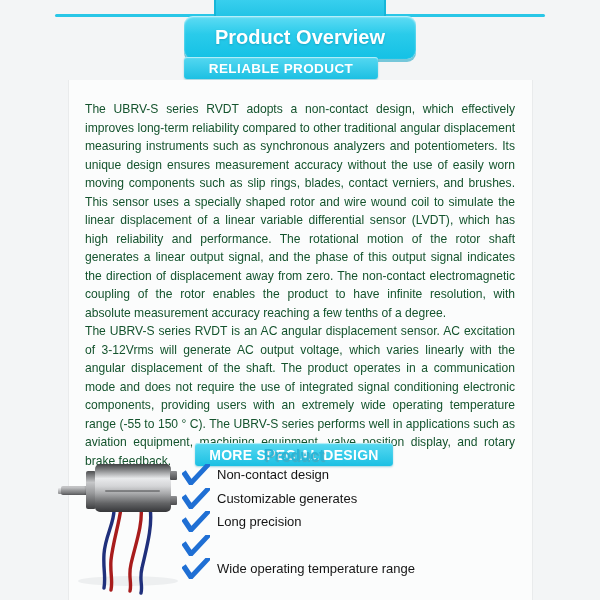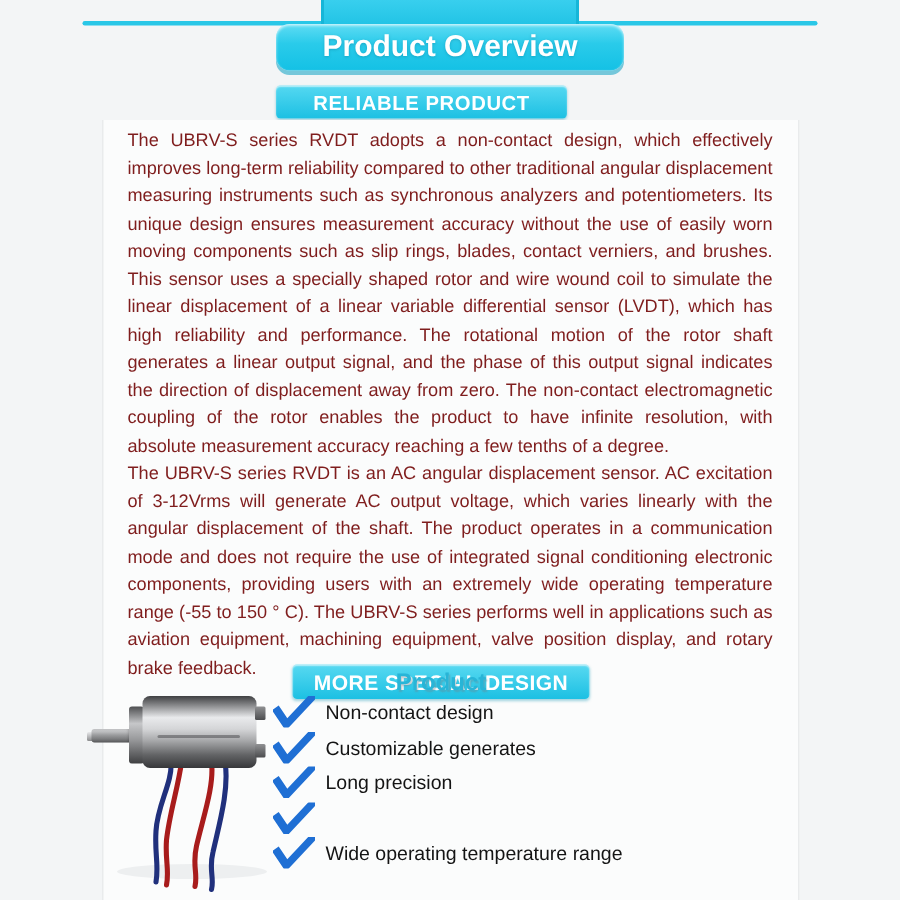--- a/index.html
+++ b/index.html
@@ -12,21 +12,21 @@
   .top-line{
     position:absolute;left:55px;width:490px;top:14px;height:3px;
     background:#29c7e7;border-radius:2px;
   }
   .top-tab{
     position:absolute;left:214px;width:172px;top:0;height:19px;
     background:linear-gradient(180deg,#38cfee 0%,#1fc2e4 100%);
     box-shadow:inset 0 -2px 0 #10aed2, inset 2px 0 0 #16b6d8, inset -2px 0 0 #16b6d8;
   }
   .banner-main{
-    position:absolute;left:184px;width:232px;top:16px;height:31px;
+    position:absolute;left:184px;width:232px;top:16px;height:43px;
     border-radius:9px;
     background:linear-gradient(180deg,#5fdcf4 0%,#2acbea 42%,#14c1e5 100%);
     box-shadow:0 3px 0 rgba(13,160,195,.55), inset 0 1px 2px rgba(255,255,255,.75);
     display:flex;align-items:center;justify-content:center;
     color:#fff;font-weight:bold;font-size:20px;
     text-shadow:0 1px 2px rgba(0,110,140,.35);
   }
   .banner-sub{
     position:absolute;left:184px;width:194px;top:57px;height:22px;
     border-radius:3px;
@@ -35,22 +35,22 @@
     display:flex;align-items:center;justify-content:center;
     color:#fff;font-weight:bold;font-size:13.5px;letter-spacing:.4px;
   }
   
   .panel{
     position:absolute;left:68px;width:463px;top:80px;height:520px;
     background:#fbfcfc;
     border-left:1px solid #e9ebec;border-right:1px solid #e9ebec;
   }
   .body-text{
-    position:absolute;left:85px;width:430px;top:84px;
-    font-size:12.1px;line-height:18.5px;color:#7f1d1d;
+    position:absolute;left:85px;width:430px;top:100px;
+    font-size:12.1px;line-height:18.5px;color:#14532d;
     text-align:justify;
   }
   .body-text p{margin:0;}
   
   .banner-more{
     position:absolute;left:195px;width:198px;top:443px;height:23px;
     border-radius:3px;
     background:linear-gradient(180deg,#58d9f1 0%,#1cc0e3 100%);
     box-shadow:0 1px 2px rgba(20,150,180,.4), inset 0 1px 1px rgba(255,255,255,.6);
     display:flex;align-items:center;justify-content:center;

